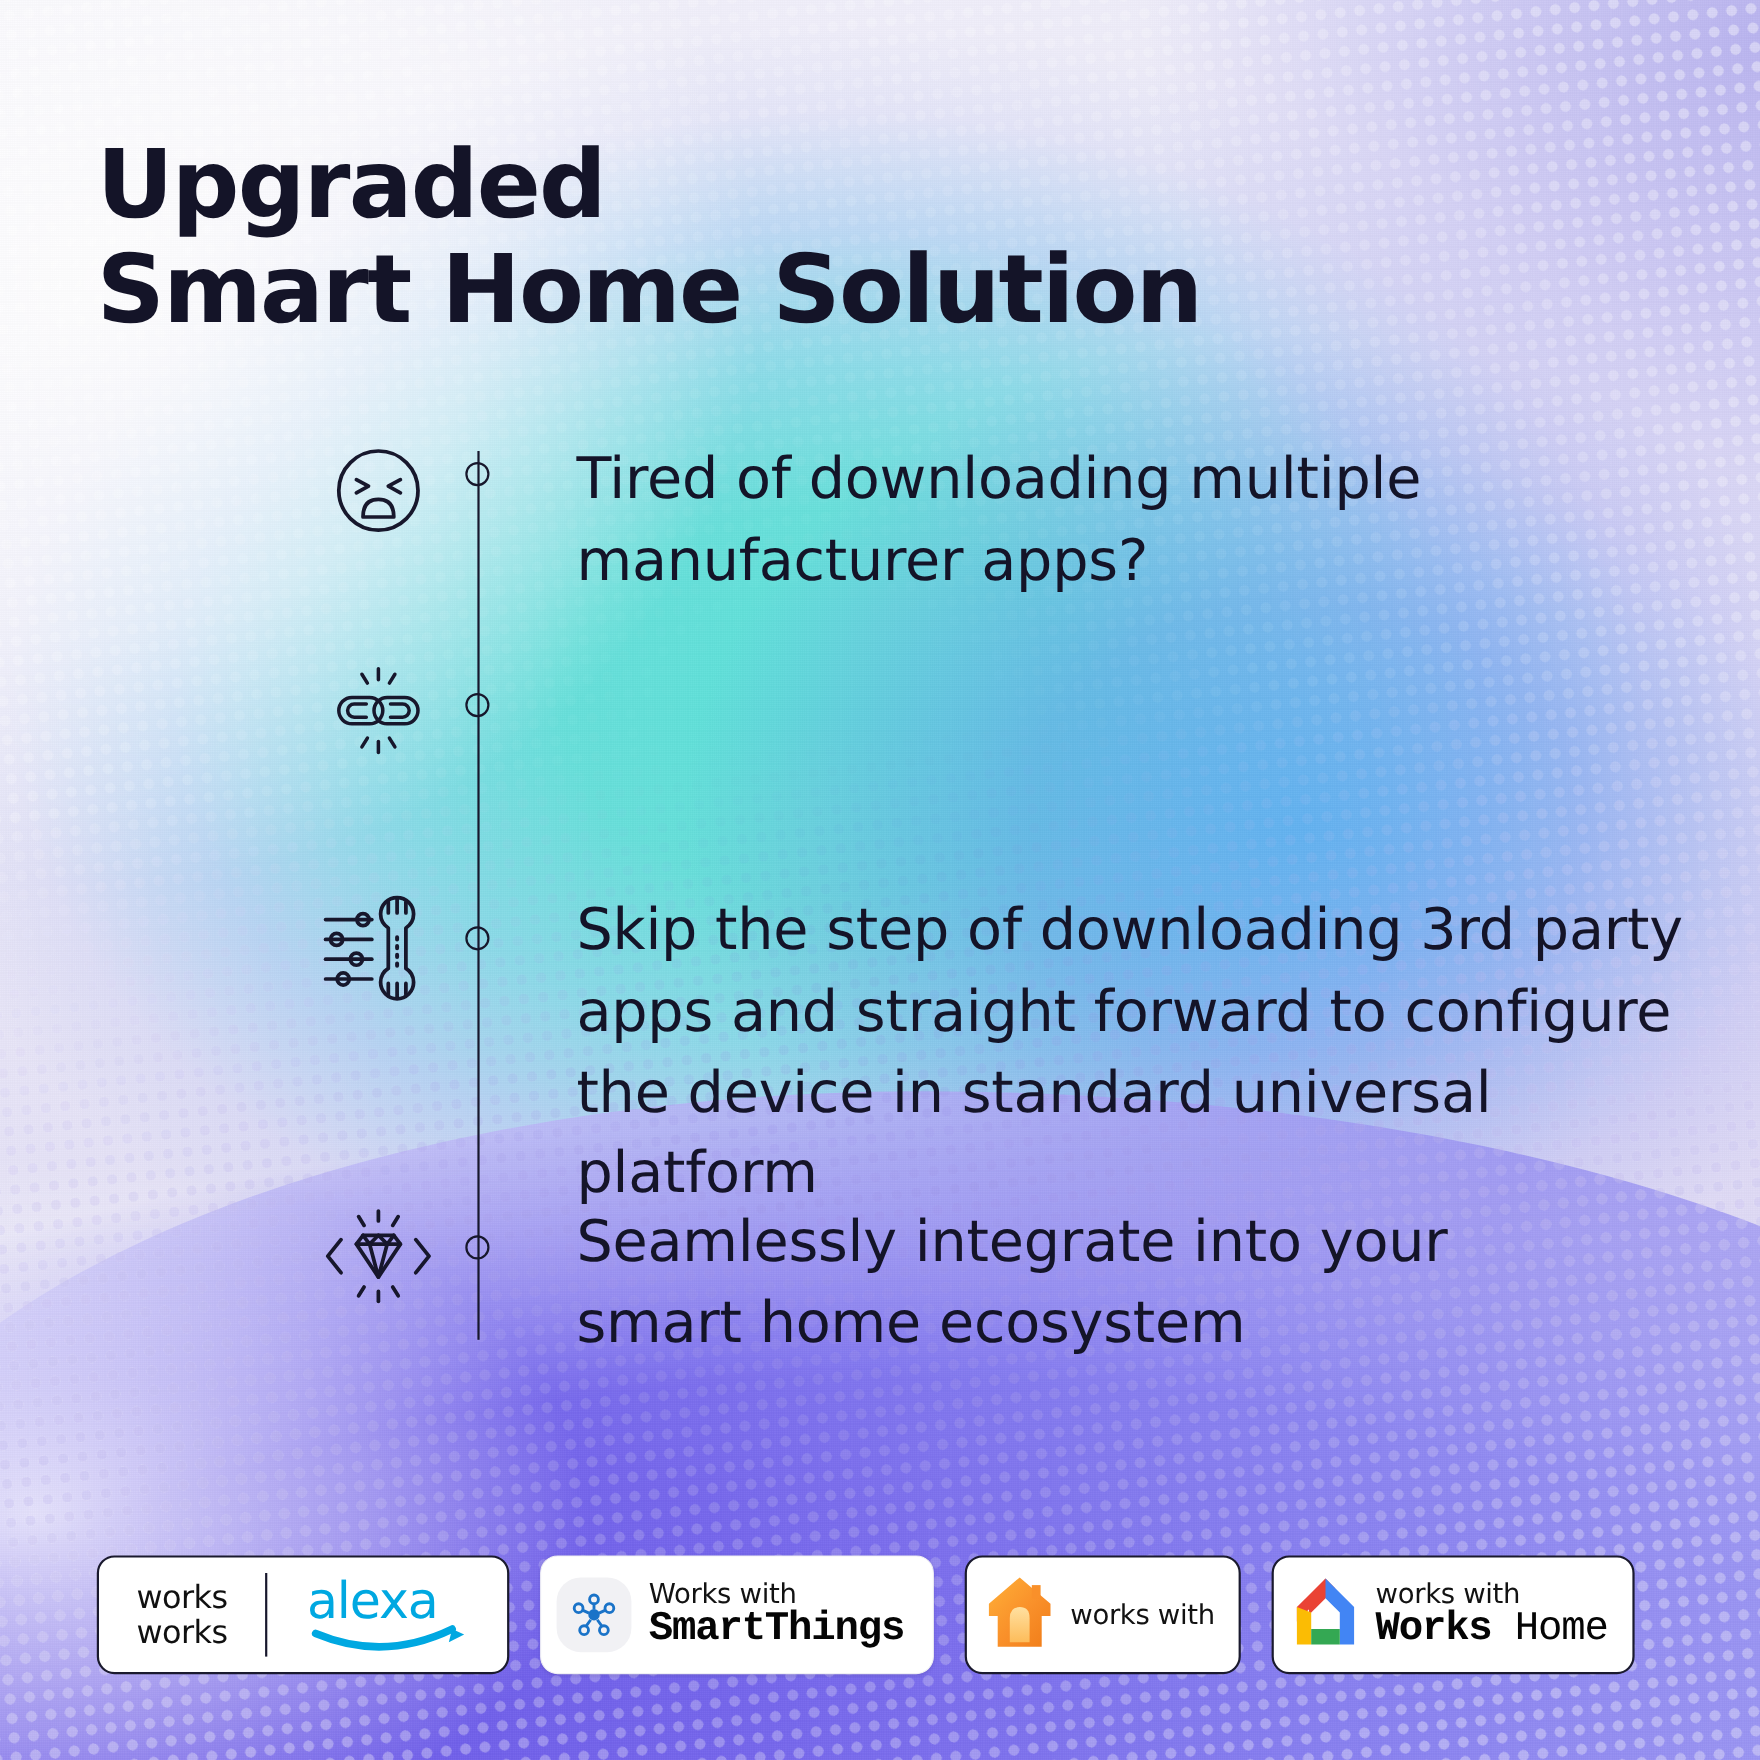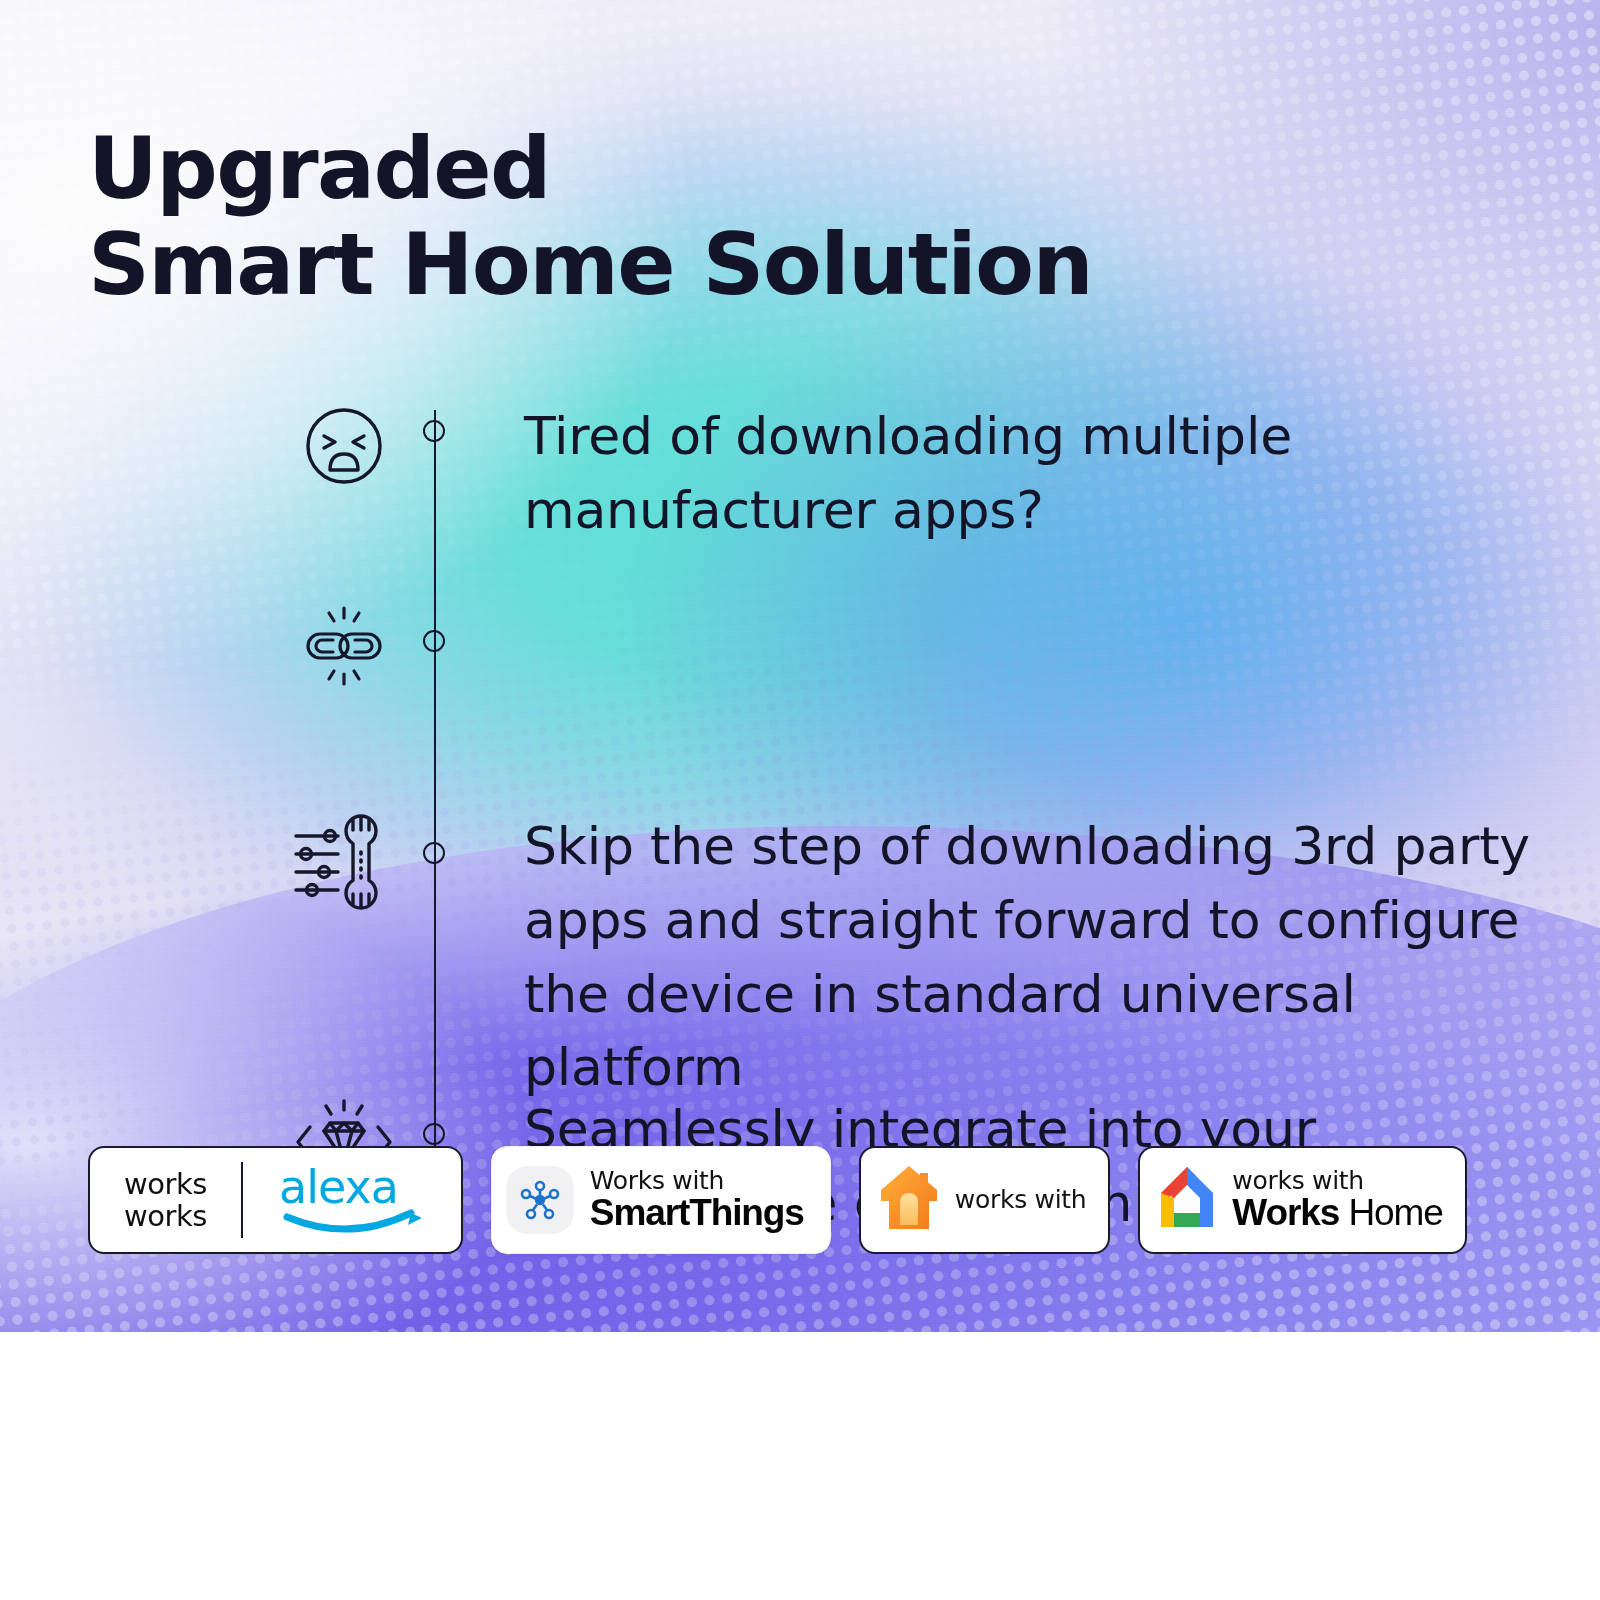--- a/index.html
+++ b/index.html
@@ -7,21 +7,21 @@
     padding: 0;
     background: #ffffff;
   }
   body {
     font-family: "Liberation Sans", sans-serif;
   }
 
   #poster {
     position: relative;
     width: 1600px;
-    height: 1332px;
+    height: 1600px;
     overflow: hidden;
     background: #fef9c3;
   }
 
   
   .bg-layer {
     position: absolute;
     inset: 0;
     pointer-events: none;
   }
@@ -226,21 +226,21 @@
     font-size: 25px;
     color: #121212;
     font-weight: 400;
     font-family: "DejaVu Sans", sans-serif;
     letter-spacing: -.3px;
   }
   .ww-big {
     font-size: 37px;
     color: #050505;
     font-weight: 700;
-    font-family: Liberation Sans, sans-serif;
+    font-family: Liberation Mono, monospace;
     letter-spacing: -1.1px;
     text-align: center;
   }
   .ww-big .light { font-weight: 400; }
 
   .alexa-left {
     display: flex;
     flex-direction: column;
     font-size: 29px;
     color: #101010;

